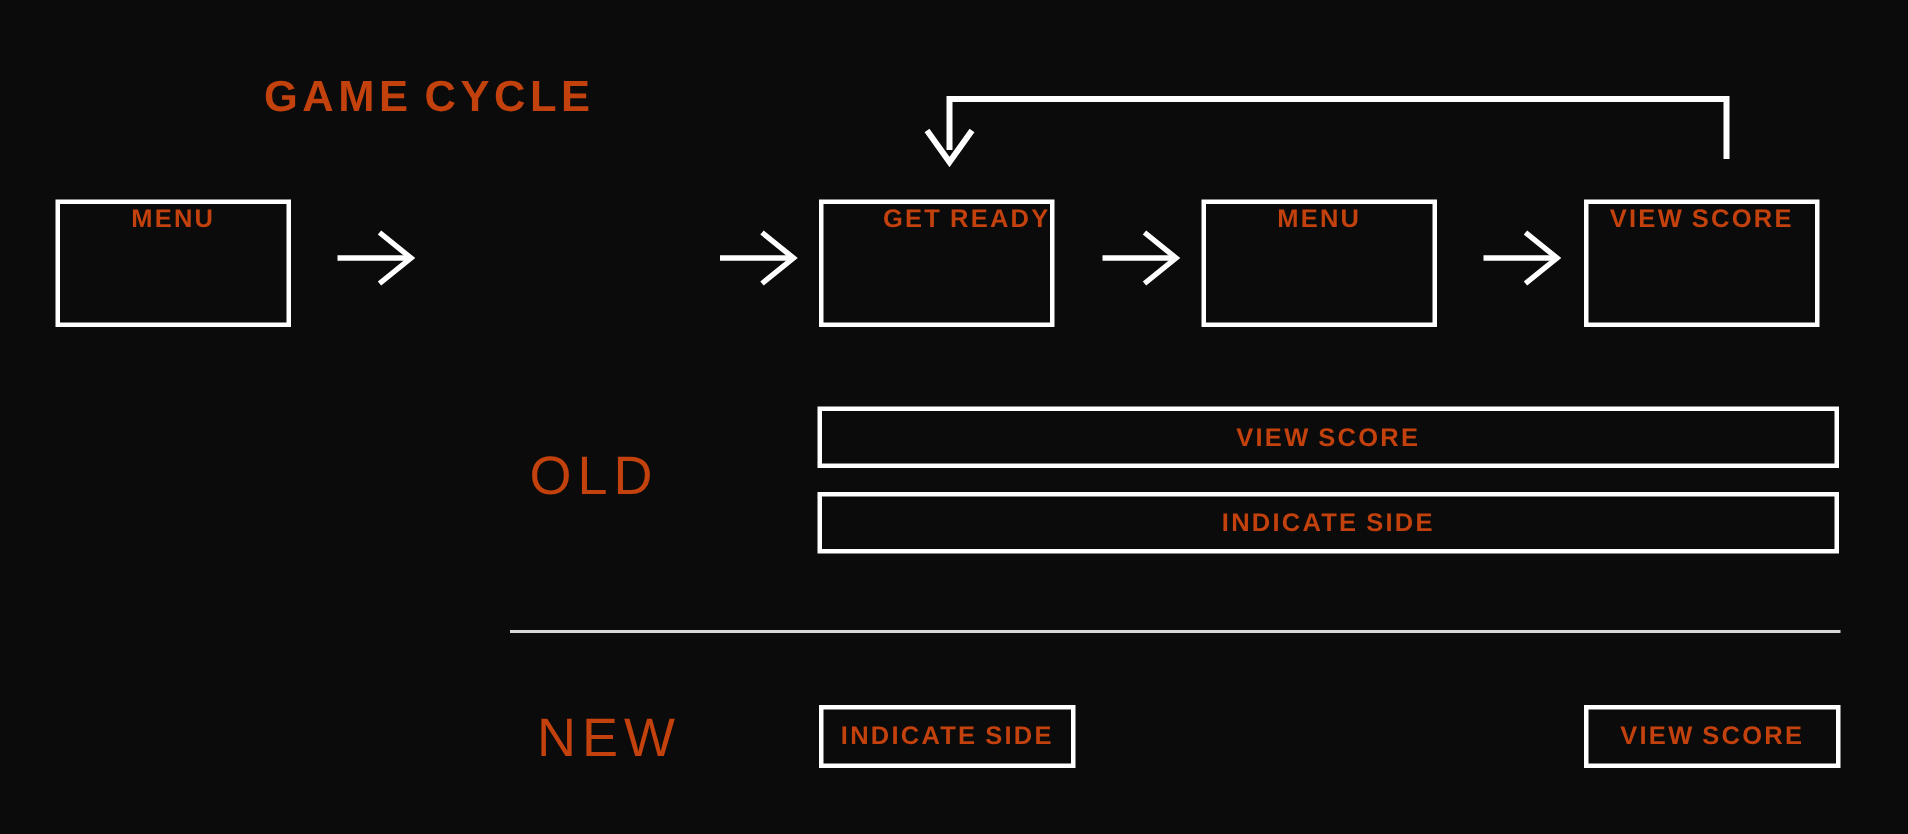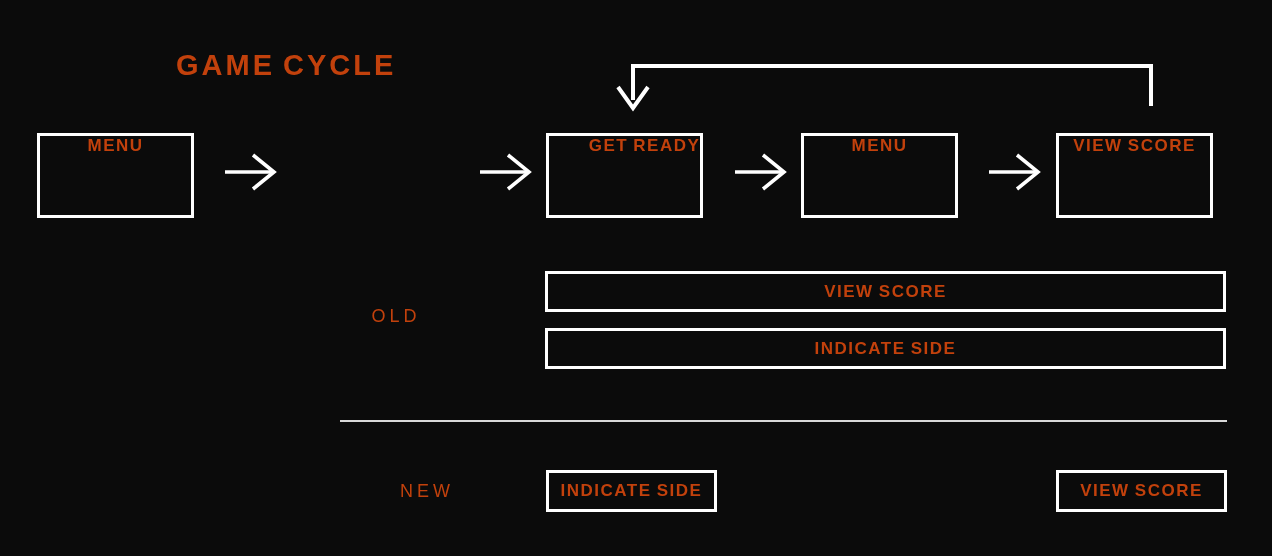--- a/index.html
+++ b/index.html
@@ -29,21 +29,21 @@
   .node-play{left:801px;}
   .node-view-score{left:1056px;}
   .arrow{position:absolute;top:150px;width:54px;height:44px;}
   .arrow-1{left:224px;}
   .arrow-2{left:479px;}
   .arrow-3{left:734px;}
   .arrow-4{left:988px;}
   .loop-arrow{position:absolute;left:615px;top:54px;width:550px;height:65px;}
   .section-label{
     position:absolute;left:338px;width:116px;text-align:center;
-    font-size:18px;font-weight:400;letter-spacing:4px;
+    font-size:36px;font-weight:400;letter-spacing:4px;
     line-height:27px;white-space:nowrap;
   }
   .old-label{top:303px;}
   .new-label{top:478px;text-align:right;}
   .bar{
     position:absolute;left:545px;width:681px;height:41px;
     border:3px solid #ffffff;box-sizing:border-box;
     display:flex;align-items:center;justify-content:center;
     font-size:17px;font-weight:700;letter-spacing:1.5px;word-spacing:-1px;
     white-space:nowrap;

